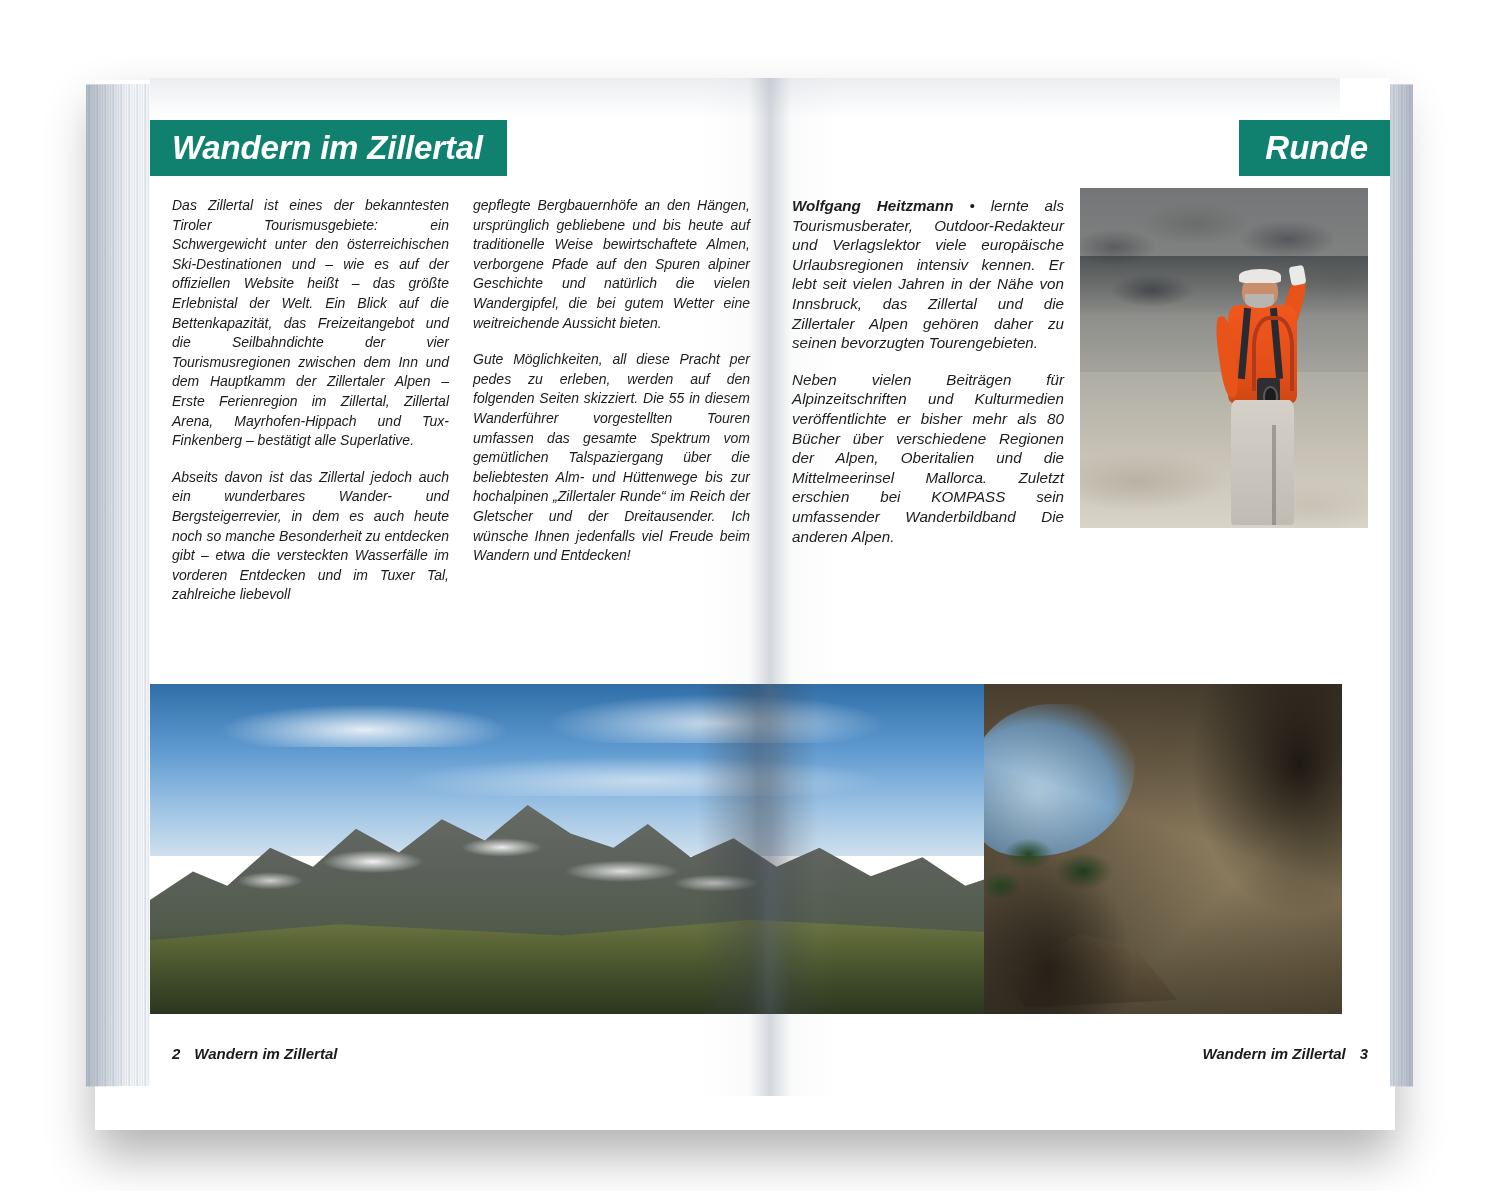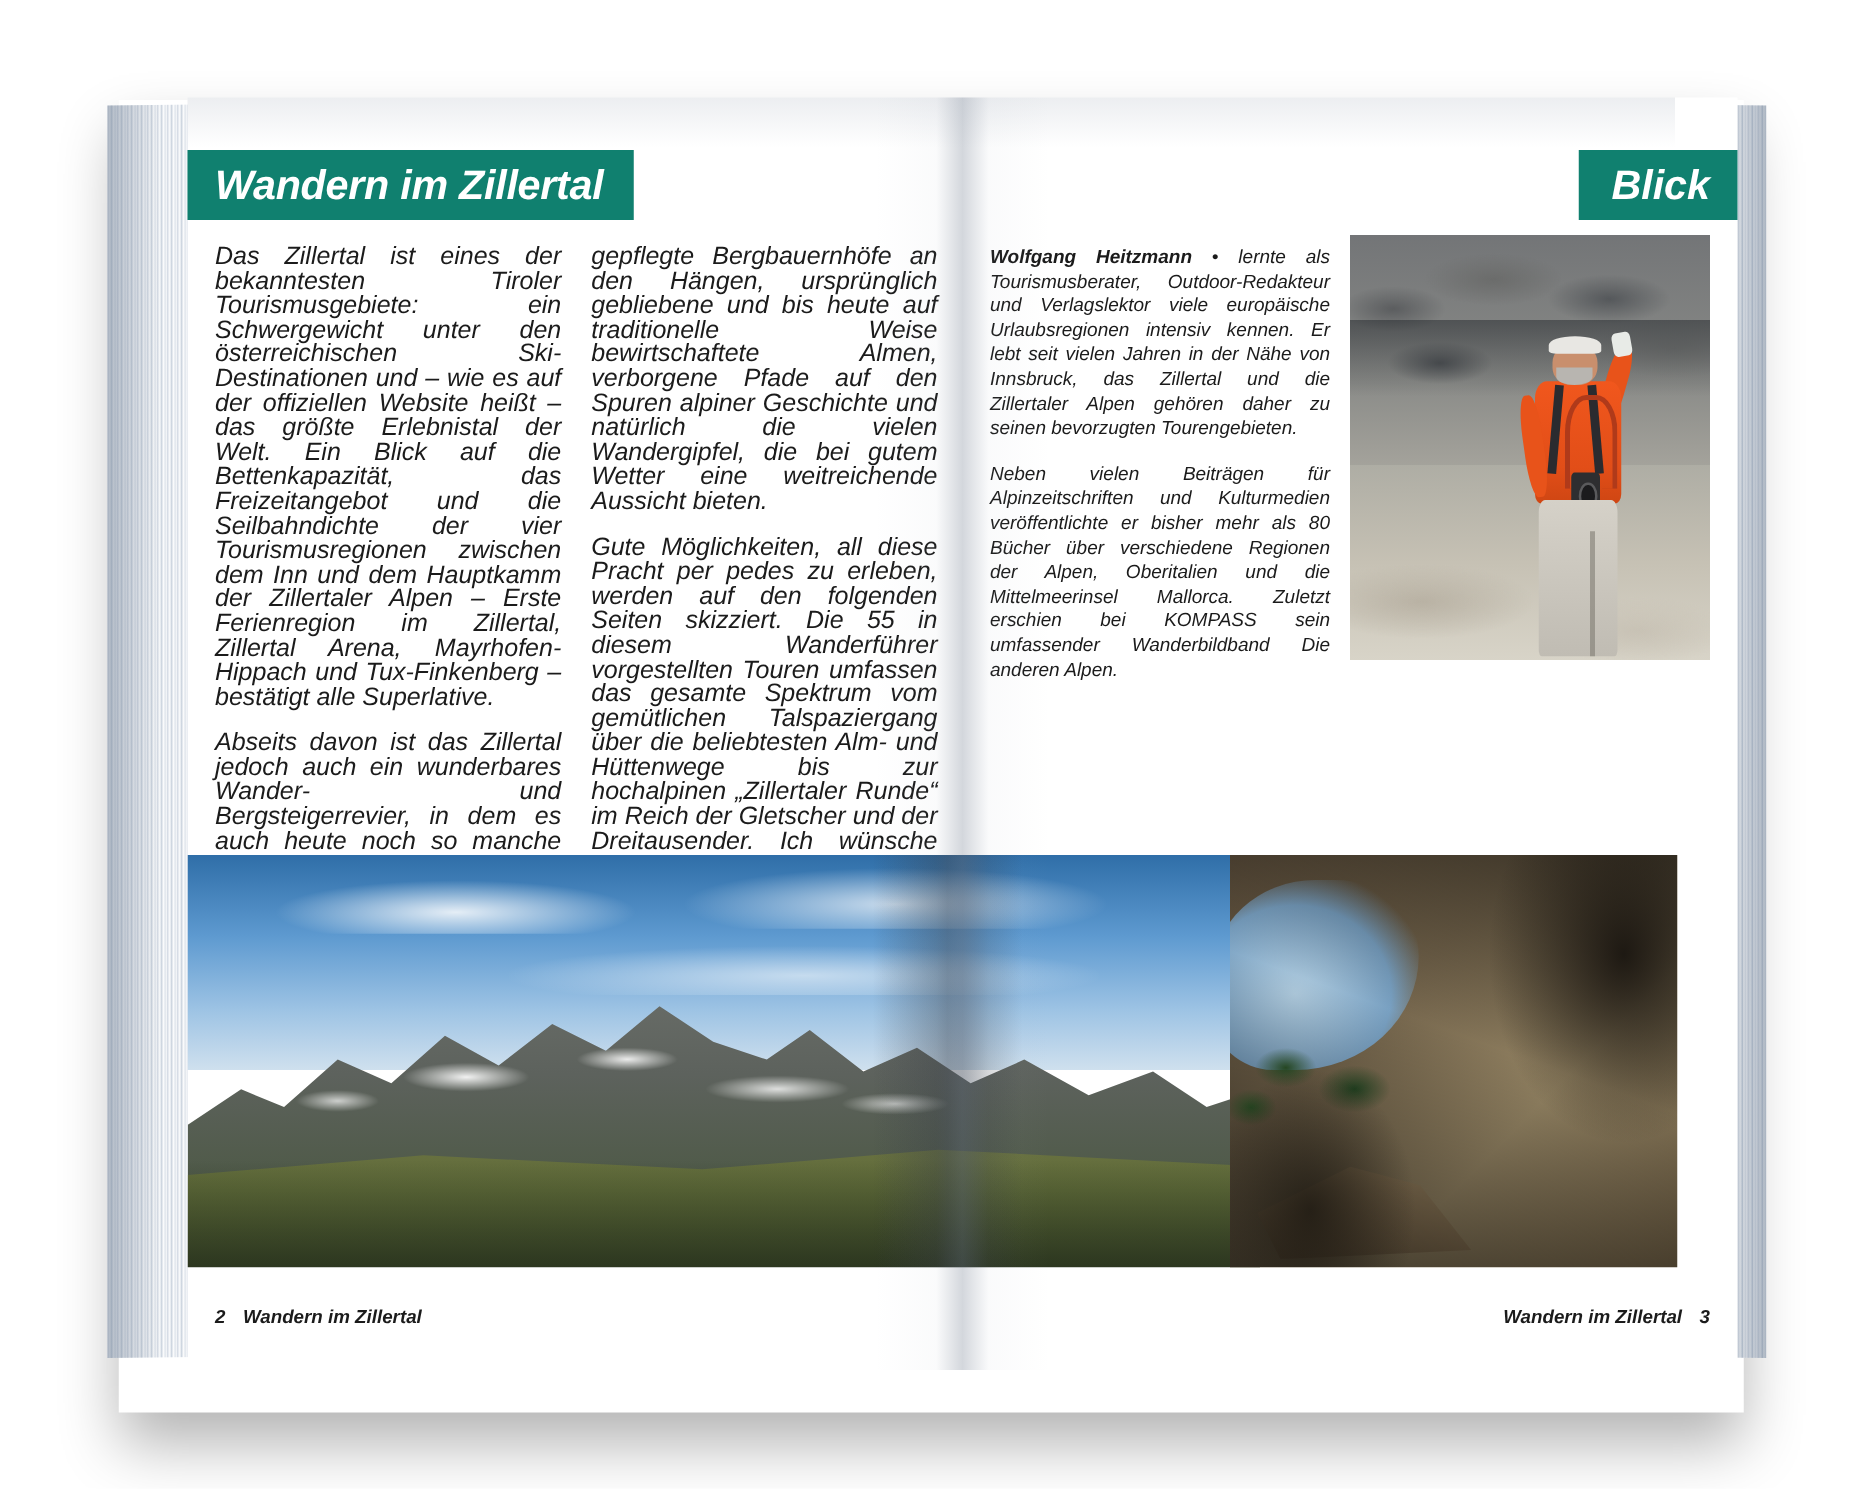--- a/index.html
+++ b/index.html
@@ -144,21 +144,21 @@
     top: 118px;
     width: 578px;
     display: flex;
     gap: 24px;
   }
   .col {
     width: 277px;
   }
   p.body {
     margin: 0 0 17px 0;
-    font-size: 20px;
+    font-size: 14px;
     line-height: 19.6px;
     color: #1b1b1b;
     text-align: justify;
     hyphens: auto;
   }
   p.body:last-child { margin-bottom: 0; }
 
   
   .author-text {
     position: absolute;
@@ -400,38 +400,38 @@
 
   <div class="page page-left">
 
     <div class="banner banner-title">
       <span>Wandern im Zillertal</span>
     </div>
 
     <div class="cols">
       <div class="col">
         <p class="body">Das Zillertal ist eines der bekanntesten Tiroler Tourismusgebiete: ein Schwergewicht unter den österreichischen Ski-Destinationen und – wie es auf der offiziellen Website heißt – das größte Erlebnistal der Welt. Ein Blick auf die Bettenkapazität, das Freizeitangebot und die Seilbahndichte der vier Tourismusregionen zwischen dem Inn und dem Hauptkamm der Zillertaler Alpen – Erste Ferienregion im Zillertal, Zillertal Arena, Mayrhofen-Hippach und Tux-Finkenberg – bestätigt alle Superlative.</p>
-        <p class="body">Abseits davon ist das Zillertal jedoch auch ein wunderbares Wander- und Bergsteigerrevier, in dem es auch heute noch so manche Besonderheit zu entdecken gibt – etwa die versteckten Wasserfälle im vorderen Talbereich und im Tuxer Tal, zahlreiche liebevoll</p>
+        <p class="body">Abseits davon ist das Zillertal jedoch auch ein wunderbares Wander- und Bergsteigerrevier, in dem es auch heute noch so manche Besonderheit zu entdecken gibt – etwa die versteckten Wasserfälle im vorderen Entdecken und im Tuxer Tal, zahlreiche liebevoll</p>
       </div>
       <div class="col">
         <p class="body">gepflegte Bergbauernhöfe an den Hängen, ursprünglich gebliebene und bis heute auf traditionelle Weise bewirtschaftete Almen, verborgene Pfade auf den Spuren alpiner Geschichte und natürlich die vielen Wandergipfel, die bei gutem Wetter eine weitreichende Aussicht bieten.</p>
         <p class="body">Gute Möglichkeiten, all diese Pracht per pedes zu erleben, werden auf den folgenden Seiten skizziert. Die 55 in diesem Wanderführer vorgestellten Touren umfassen das gesamte Spektrum vom gemütlichen Talspaziergang über die beliebtesten Alm- und Hüttenwege bis zur hochalpinen „Zillertaler Runde“ im Reich der Gletscher und der Dreitausender. Ich wünsche Ihnen jedenfalls viel Freude beim Wandern und Entdecken!</p>
       </div>
     </div>
 
     <div class="footer footer-left">
       <span class="folio">2</span>
       <span>Wandern im Zillertal</span>
     </div>
   </div>
 
   <div class="page page-right">
 
     <div class="banner banner-author">
-      <span>Blick</span>
+      <span>Runde</span>
     </div>
 
     <div class="author-text">
       <p><span class="author-name">Wolfgang Heitzmann</span><span> • lernte als Tourismusberater, Outdoor-Redakteur und Verlagslektor viele europäische Urlaubsregionen intensiv kennen. Er lebt seit vielen Jahren in der Nähe von Innsbruck, das Zillertal und die Zillertaler Alpen gehören daher zu seinen bevorzugten Tourengebieten.</span></p>
       <p>Neben vielen Beiträgen für Alpinzeitschriften und Kulturmedien veröffentlichte er bisher mehr als 80 Bücher über verschiedene Regionen der Alpen, Oberitalien und die Mittelmeerinsel Mallorca. Zuletzt erschien bei KOMPASS sein umfassender Wanderbildband Die anderen Alpen.</p>
     </div>
 
     <div class="author-photo">
       <div class="ap-sky"></div>
       <div class="ap-rocks"></div>

